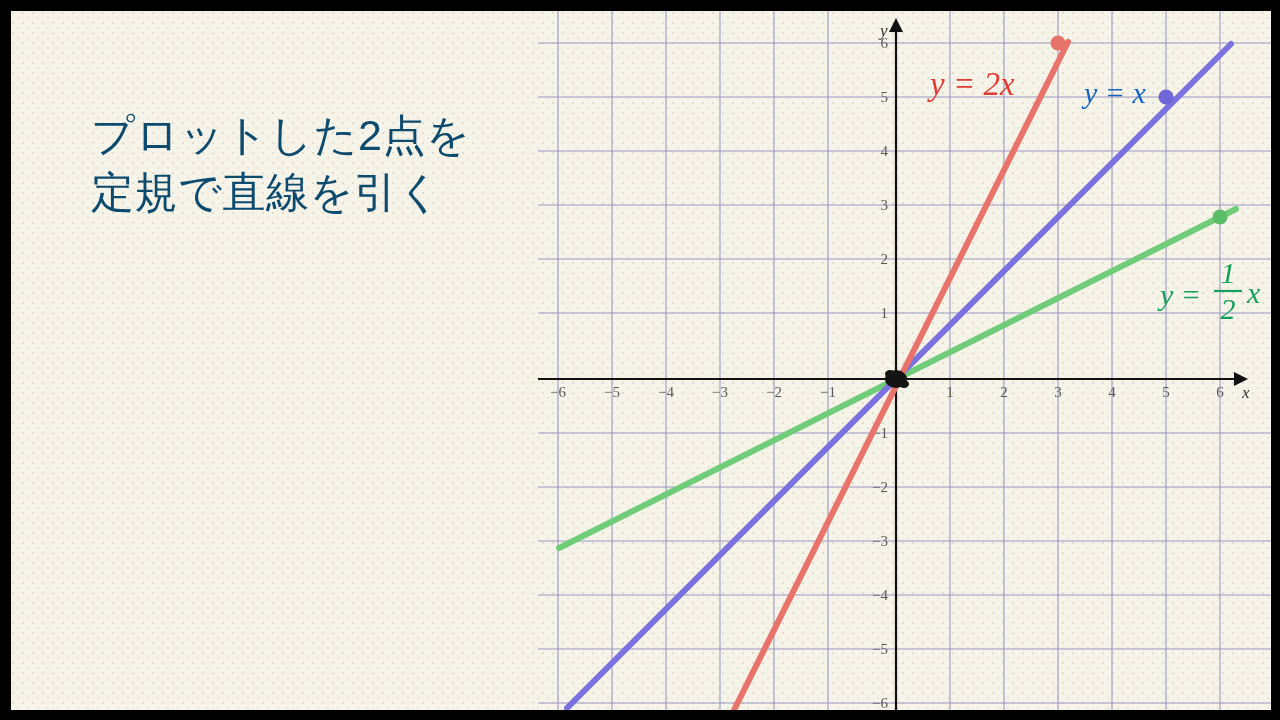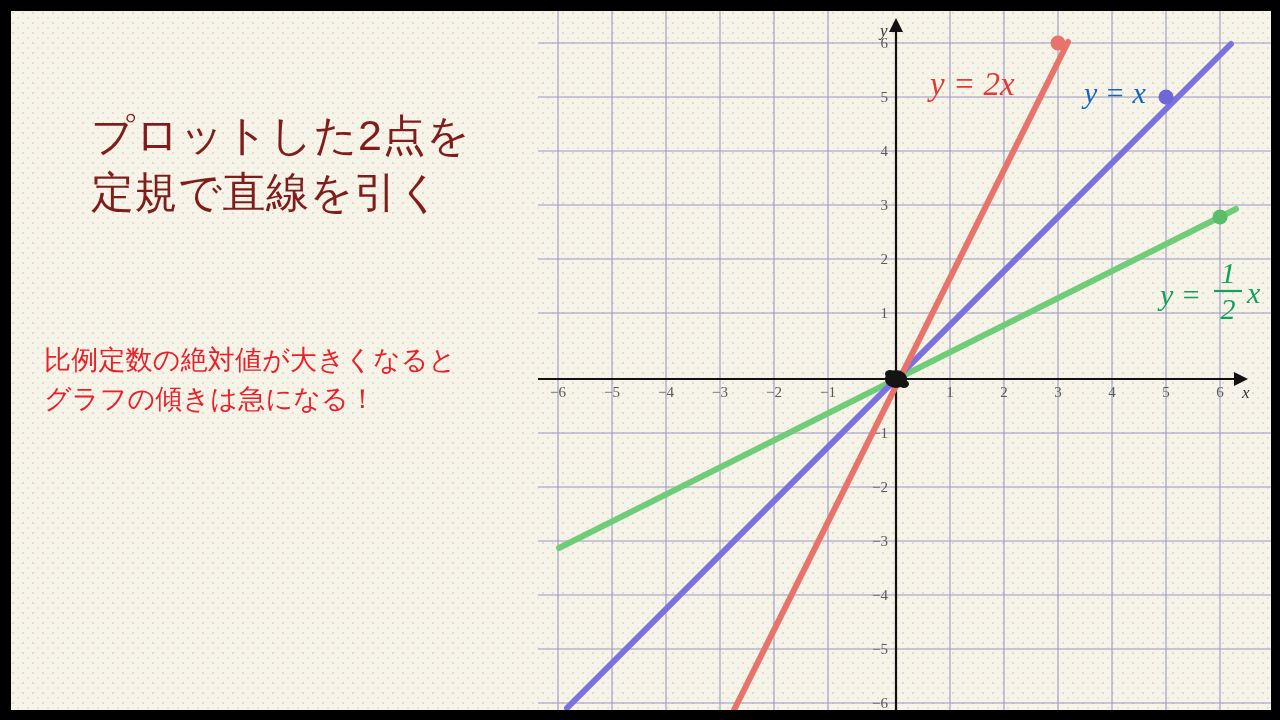--- a/index.html
+++ b/index.html
@@ -12,21 +12,21 @@
   
   #texture{position:absolute;inset:0;
     background-image:
       radial-gradient(circle at 2px 2px, rgba(206,196,175,.50) 1px, transparent 1.3px),
       radial-gradient(circle at 7px 7px, rgba(206,196,175,.34) 1px, transparent 1.3px);
     background-size:10px 10px,10px 10px;
     pointer-events:none;}
 
   
   #title{position:absolute;left:80px;top:96px;
-     color:#7f1d1d;font-size:43px;line-height:1.32;font-weight:400;
+     color:#0c4a6e;font-size:43px;line-height:1.32;font-weight:400;
      letter-spacing:.5px;white-space:pre-line;}
 
   .redblock{position:absolute;color:#e8202a;font-size:27px;
      line-height:1.45;white-space:pre-line;letter-spacing:.2px;}
   #red1{left:33px;top:330px;}
   #red2{left:33px;top:438px;}
 
   
   #graph{position:absolute;left:527px;top:-11px;width:744px;height:721px;}
   #graph svg{display:block;}
@@ -141,15 +141,13 @@
       <text class="eq eq-green" x="690" y="283" text-anchor="middle" font-style="normal">1</text>
       <line class="fracline" x1="676" y1="291" x2="704" y2="291"></line>
       <text class="eq eq-green" x="690" y="319" text-anchor="middle" font-style="normal">2</text>
       <text class="eq eq-green" x="709" y="303">x</text>
     </g>
   </svg>
   </div>
 
   <div id="title">プロットした2点を
 定規で直線を引く</div>
-  <div class="redblock" id="red1">比例定数の絶対値が大きくなると
-グラフの傾きは急になる！</div>
 </div>
 
 </body></html>

